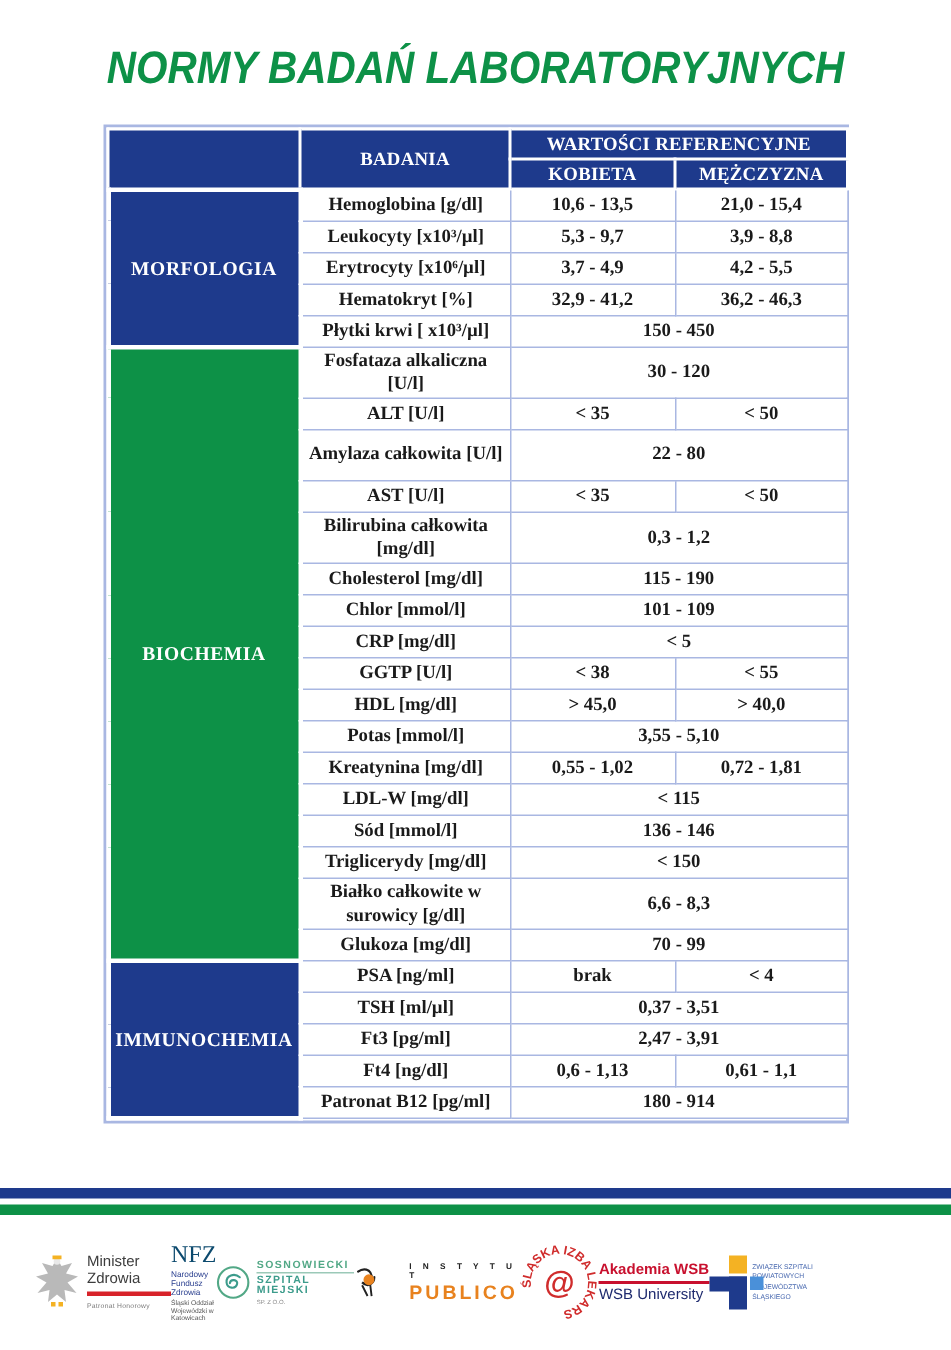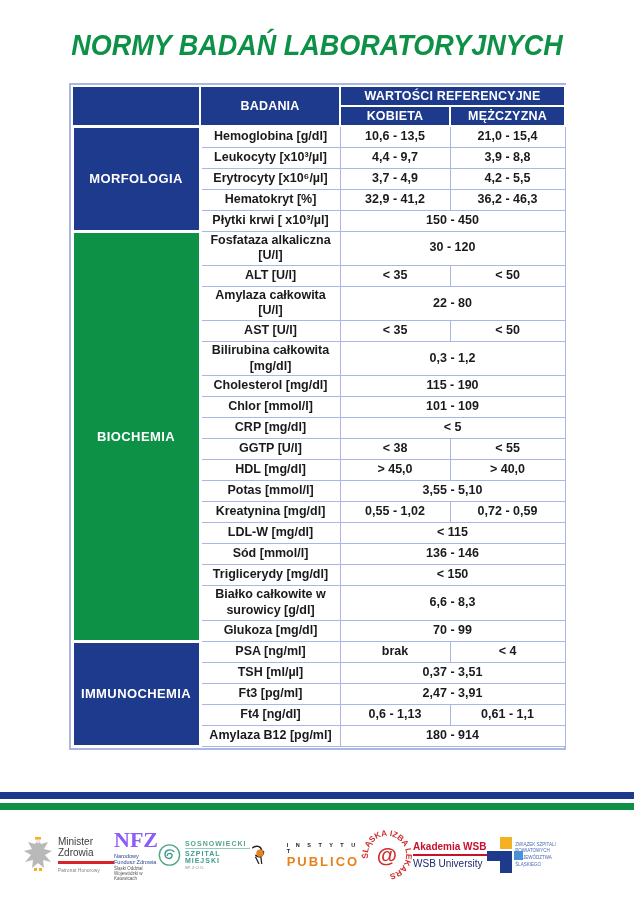--- a/index.html
+++ b/index.html
@@ -25,20 +25,21 @@
     font-weight:800;
     font-style:italic;
     letter-spacing:0px;
     color:var(--green);
     transform:scaleY(1.12);
   }
   .table-wrap{
     width:497px;
     margin:22px auto 16px auto;
     border:2px solid var(--border);
+    font-family:Liberation Serif, serif;
   }
   table{
     border-collapse:collapse;
     width:100%;
     table-layout:fixed;
   }
   col.c-cat{width:128px;}
   col.c-lbl{width:140px;}
   col.c-kob{width:110px;}
   col.c-mez{width:115px;}
@@ -93,21 +94,21 @@
     justify-content:space-between;
     align-items:center;
     padding:0 22px;
   }
   .logo{display:flex;align-items:center;gap:4px;}
   .logo .stack{display:flex;flex-direction:column;align-items:flex-start;}
   .mz-name{font-size:10px;line-height:1.05;color:#3c3c3c;font-weight:normal;}
   .mz-rule{width:56px;height:3px;background:var(--red);margin-top:3px;}
   .mz-sub{font-size:4.5px;color:#7a7a7a;margin-top:4px;letter-spacing:.2px;}
   .nfz{display:flex;flex-direction:column;align-items:center;}
-  .nfz-abbr{font-family:"Liberation Serif", serif;font-size:22px;font-weight:bold;color:#8b5cf6;line-height:1;}
+  .nfz-abbr{font-family:"Liberation Serif", serif;font-size:16px;font-weight:normal;color:#0c4a6e;line-height:1;}
   .nfz-l1{font-size:5.5px;color:#2a3f8f;margin-top:2px;}
   .nfz-l2{font-size:4.5px;color:#555;margin-top:1px;}
   .sos{display:flex;align-items:center;gap:4px;}
   .sos .stack{border-left:0;}
   .sos-l1{font-size:7px;color:#52a886;letter-spacing:1px;font-weight:bold;border-bottom:1px solid #9bc9b8;padding-bottom:1px;}
   .sos-l2{font-size:7px;color:var(--teal);letter-spacing:1px;font-weight:bold;margin-top:1px;}
   .sos-sub{font-size:4px;color:#888;align-self:flex-end;margin-top:1px;}
   .pub{display:flex;align-items:center;gap:19px;justify-content:center;}
   .pub-l1{font-size:5.5px;color:#222;letter-spacing:3px;font-weight:bold;}
   .pub-l2{font-size:13px;color:var(--orange);letter-spacing:2px;font-weight:bold;line-height:1;margin-top:1px;}
@@ -149,21 +150,21 @@
     </thead>
     <tbody>
         <tr>
           <td rowspan="5" class="cat navy">MORFOLOGIA</td>
           <td class="lbl">Hemoglobina [g/dl]</td>
           <td class="val">10,6 - 13,5</td>
           <td class="val">21,0 - 15,4</td>
         </tr>
         <tr>
           <td class="lbl">Leukocyty [x10³/µl]</td>
-          <td class="val">4,4 - 9,7</td>
+          <td class="val">5,3 - 9,7</td>
           <td class="val">3,9 - 8,8</td>
         </tr>
         <tr>
           <td class="lbl">Erytrocyty [x10⁶/µl]</td>
           <td class="val">3,7 - 4,9</td>
           <td class="val">4,2 - 5,5</td>
         </tr>
         <tr>
           <td class="lbl">Hematokryt [%]</td>
           <td class="val">32,9 - 41,2</td>
@@ -218,21 +219,21 @@
           <td class="val">&gt; 45,0</td>
           <td class="val">&gt; 40,0</td>
         </tr>
         <tr>
           <td class="lbl">Potas [mmol/l]</td>
           <td colspan="2" class="val">3,55 - 5,10</td>
         </tr>
         <tr>
           <td class="lbl">Kreatynina [mg/dl]</td>
           <td class="val">0,55 - 1,02</td>
-          <td class="val">0,72 - 0,59</td>
+          <td class="val">0,72 - 1,81</td>
         </tr>
         <tr>
           <td class="lbl">LDL-W [mg/dl]</td>
           <td colspan="2" class="val">&lt; 115</td>
         </tr>
         <tr>
           <td class="lbl">Sód [mmol/l]</td>
           <td colspan="2" class="val">136 - 146</td>
         </tr>
         <tr>
@@ -260,21 +261,21 @@
         <tr>
           <td class="lbl">Ft3 [pg/ml]</td>
           <td colspan="2" class="val">2,47 - 3,91</td>
         </tr>
         <tr>
           <td class="lbl">Ft4 [ng/dl]</td>
           <td class="val">0,6 - 1,13</td>
           <td class="val">0,61 - 1,1</td>
         </tr>
         <tr>
-          <td class="lbl">Amylaza B12 [pg/ml]</td>
+          <td class="lbl">Patronat B12 [pg/ml]</td>
           <td colspan="2" class="val">180 - 914</td>
         </tr>
       </tbody>
   </table>
 </div>
 
 <div class="bar navy"></div>
 <div class="bar green"></div>
 
 <div class="logos">

